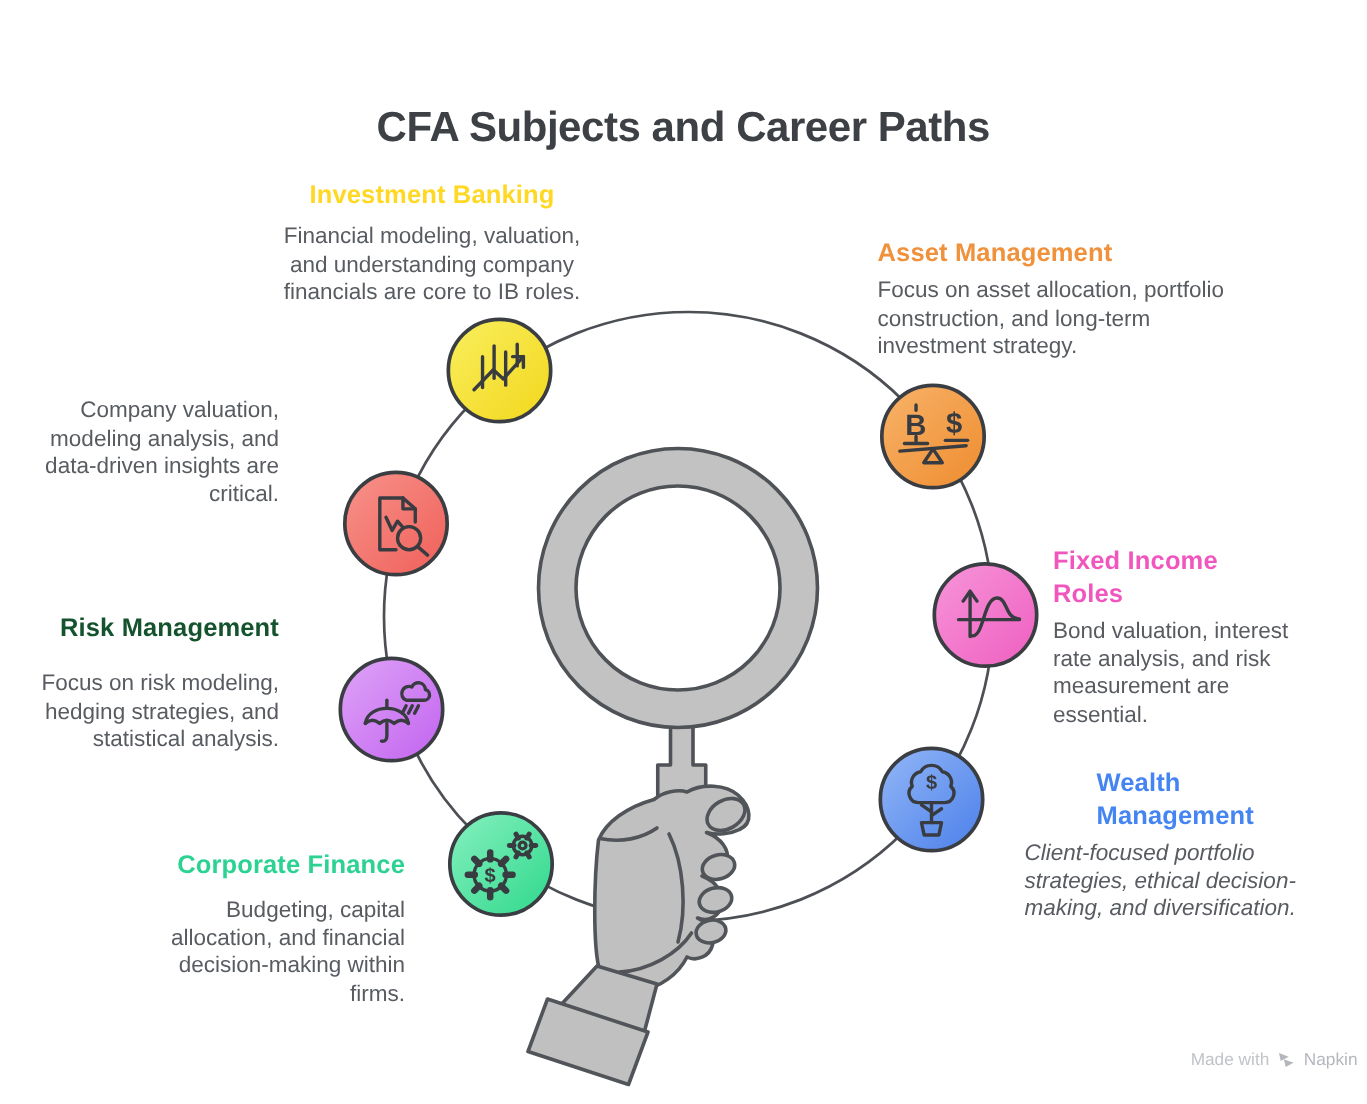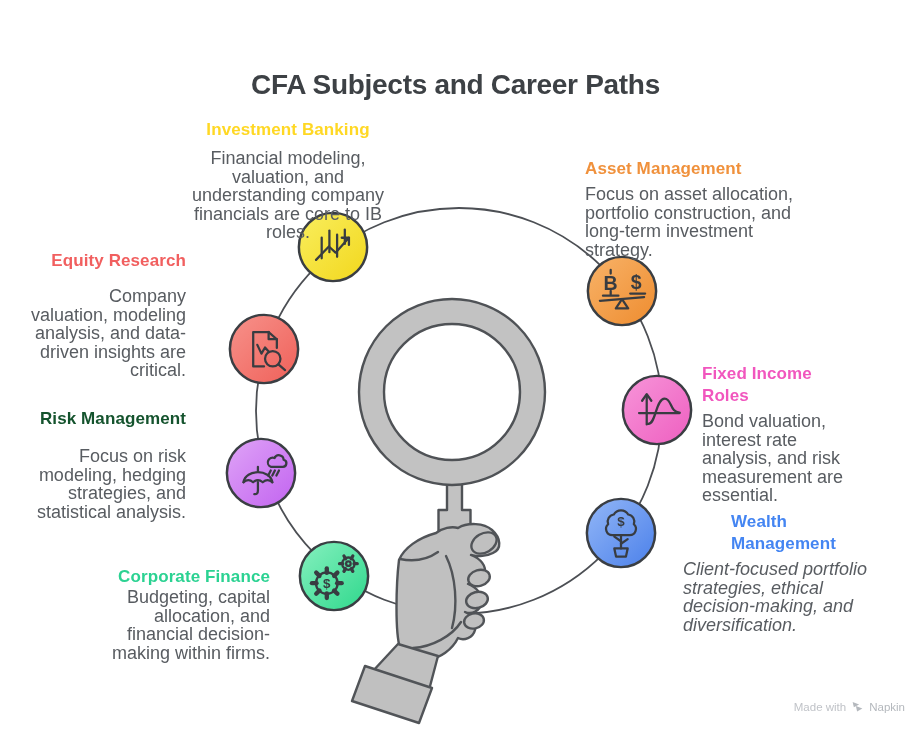--- a/index.html
+++ b/index.html
@@ -11,31 +11,31 @@
   }
   .canvas{position:absolute;inset:0;width:911px;height:736px;}
   .title{
     position:absolute;top:50px;left:0;width:911px;text-align:center;
     font-size:28px;font-weight:700;color:#3d4145;letter-spacing:-.3px;
   }
   .center-art{position:absolute;left:0;top:0;z-index:1;}
   .node-icon{position:absolute;width:74px;height:74px;z-index:2;}
   .node-text{position:absolute;z-index:3;}
   .node-text .heading{font-size:17px;font-weight:700;line-height:22px;letter-spacing:.1px;}
-  .node-text .desc{font-size:18px;line-height:18.5px;color:#585c61;}
+  .node-text .desc{font-size:15px;line-height:18.5px;color:#585c61;}
   .ta-c{text-align:center;} .ta-r{text-align:right;} .ta-l{text-align:left;}
 
   
   .nt-ib{left:185px;top:119px;width:206px;} .nt-ib .desc{margin-top:8px;}
   .nt-am{left:585px;top:158px;width:234px;} .nt-am .desc{margin-top:5px;}
   .nt-er{left:28px;top:250px;width:158px;}  .nt-er .desc{margin-top:15px;}
   .nt-fi{left:702px;top:363px;width:158px;} .nt-fi .desc{margin-top:5px;}
   .nt-rm{left:21px;top:408px;width:165px;}  .nt-rm .desc{margin-top:17px;}
   .nt-wm{left:683px;top:511px;width:196px;} .nt-wm .desc{margin-top:5px;font-style:italic;}
-  .nt-cf{left:102px;top:566px;width:168px;} .nt-cf .desc{margin-top:0;}
+  .nt-cf{left:102px;top:566px;width:168px;} .nt-cf .desc{margin-top:10px;}
 
   .c-ib{color:#FFD824;} .c-am{color:#F0913C;} .c-er{color:#F15F5F;}
   .c-fi{color:#F156BE;} .c-rm{color:#14532d;} .c-wm{color:#4485F2;margin-left:48px;} .c-cf{color:#2BD292;}
 
   .ni-ib{left:296px;top:210px;} .ni-am{left:585px;top:254px;}
   .ni-er{left:227px;top:312px;} .ni-fi{left:620px;top:373px;}
   .ni-rm{left:224px;top:436px;} .ni-wm{left:584px;top:496px;}
   .ni-cf{left:297px;top:539px;}
 
   .watermark{
@@ -251,21 +251,20 @@
     <div class="heading c-ib">Investment Banking</div>
     <div class="desc">Financial modeling, valuation, and understanding company financials are core to IB roles.</div>
   </div>
 
   <div class="node-text nt-am ta-l">
     <div class="heading c-am">Asset Management</div>
     <div class="desc">Focus on asset allocation, portfolio construction, and long-term investment strategy.</div>
   </div>
 
   <div class="node-text nt-er ta-r">
-    <div class="heading c-er">Equity Research</div>
     <div class="desc">Company valuation, modeling analysis, and data-driven insights are critical.</div>
   </div>
 
   <div class="node-text nt-fi ta-l">
     <div class="heading c-fi">Fixed Income Roles</div>
     <div class="desc">Bond valuation, interest rate analysis, and risk measurement are essential.</div>
   </div>
 
   <div class="node-text nt-rm ta-r">
     <div class="heading c-rm">Risk Management</div>

